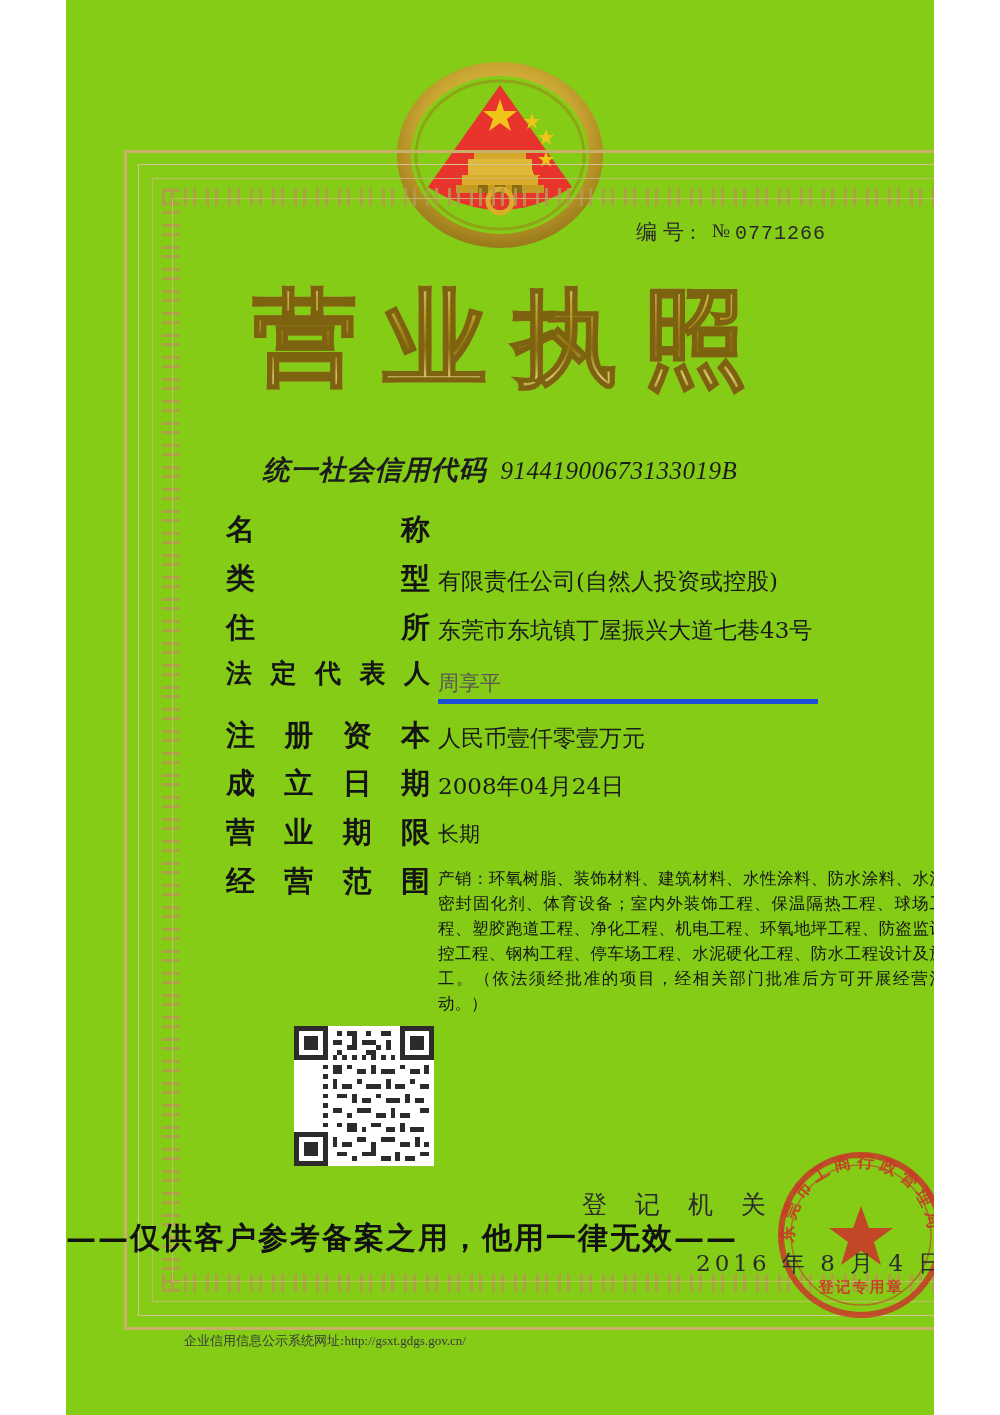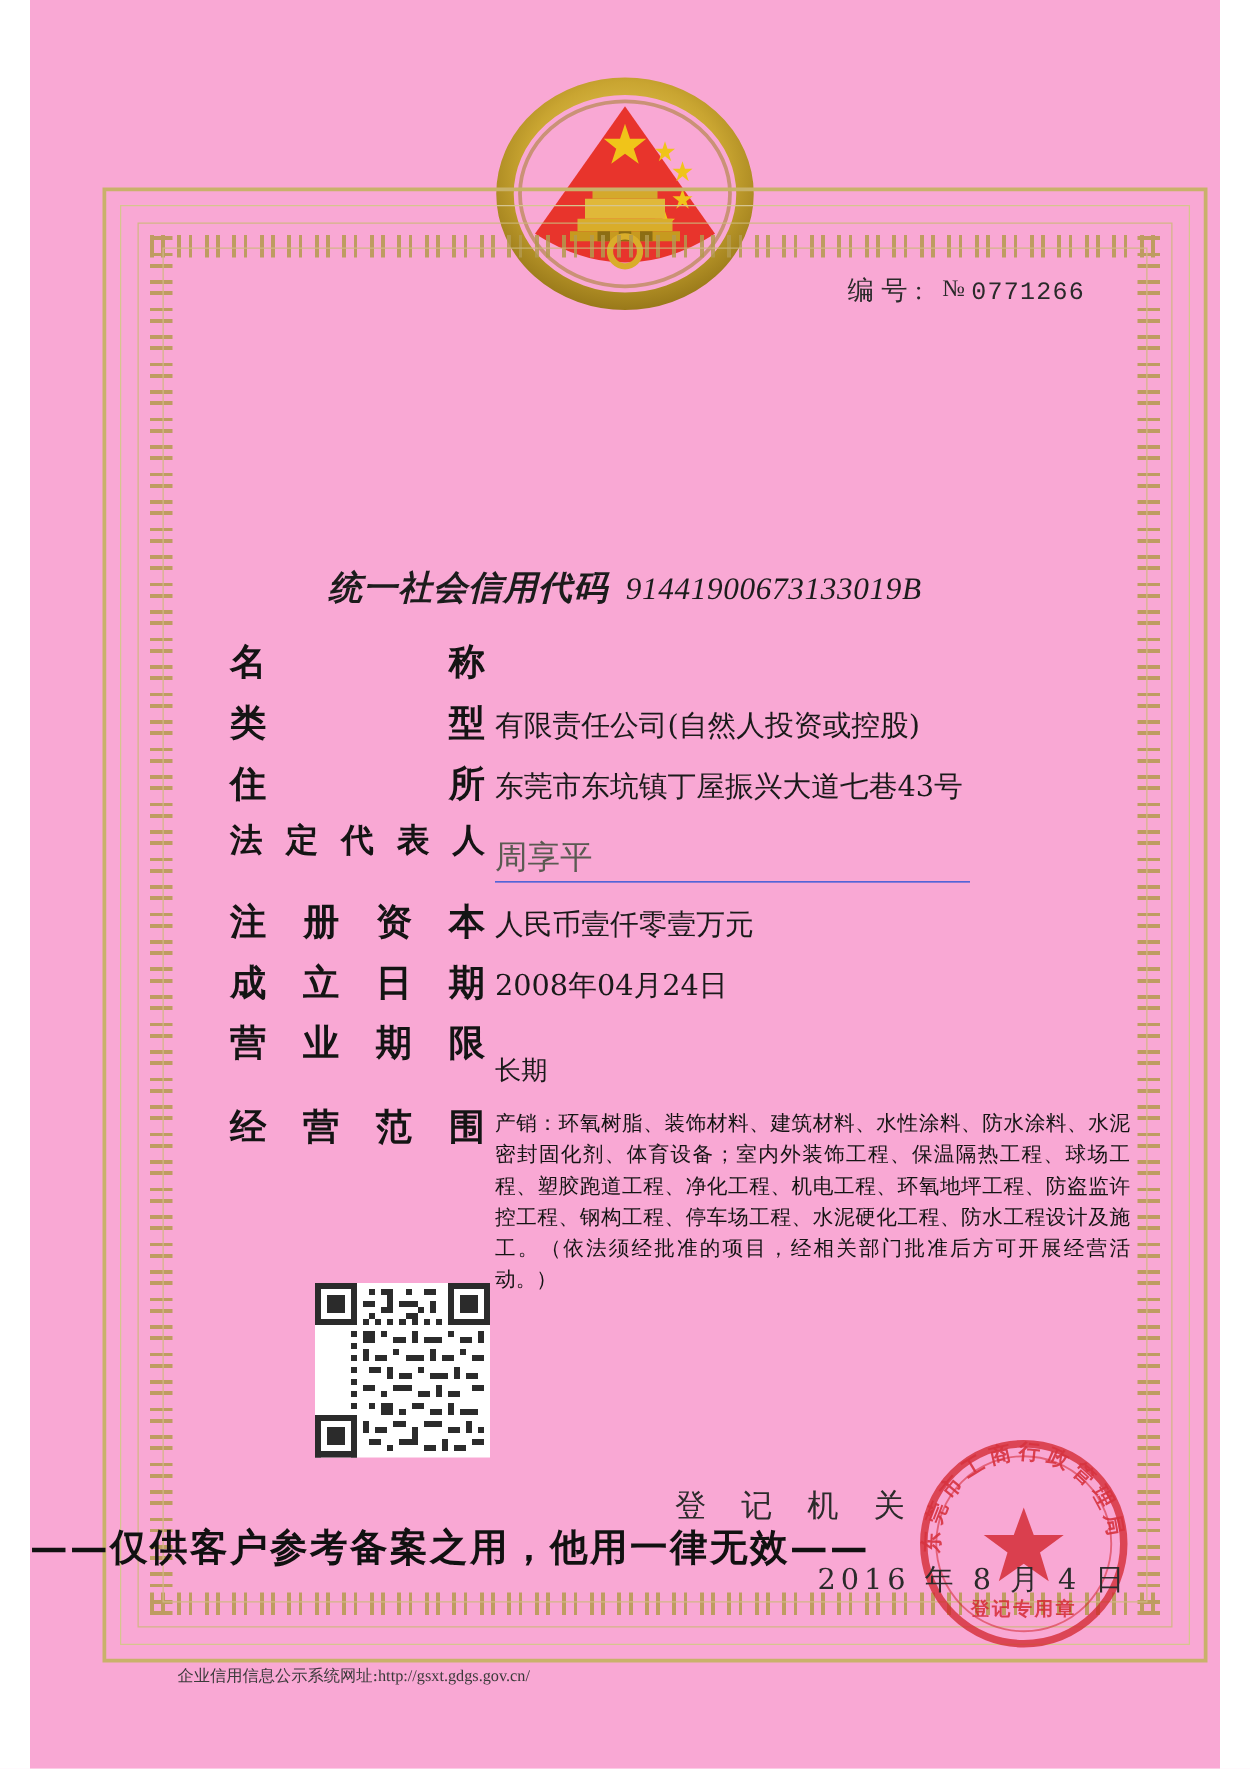--- a/index.html
+++ b/index.html
@@ -5,24 +5,24 @@
   html, body {
     margin: 0;
     padding: 0;
     background: #ffffff;
   }
   body {
     font-family: "Liberation Serif", "DejaVu Serif", serif;
   }
   #page {
     position: relative;
-    width: 952px;
+    width: 868px;
     height: 1415px;
     margin: 0 auto;
-    background: #f9a8d4;
+    background: #84cc16;
     overflow: hidden;
   }
 
   
   .frame-outer {
     position: absolute;
     left: 58px;
     top: 150px;
     width: 884px;
     height: 1180px;
@@ -188,25 +188,25 @@
   }
   .f-label.tight { font-size: 26px; }
   .f-value {
     flex: 1;
     font-size: 23px;
     color: #1a1a1a;
     font-family: "DejaVu Serif", serif;
     line-height: 1.25;
     padding-top: 6px;
   }
-  .f-value.small { font-size: 21px; margin-top: 20px; }
+  .f-value.small { font-size: 21px; }
   .f-value.rep {
-    font-size: 26px;
+    font-size: 21px;
     color: #5a5a52;
-    border-bottom: 1px solid #1d4ed8;
+    border-bottom: 5px solid #1d4ed8;
     display: inline-block;
     min-width: 380px;
     padding-bottom: 2px;
   }
   .scope {
     font-size: 16.5px;
     line-height: 1.52;
     text-align: justify;
     color: #141414;
     padding-top: 2px;
@@ -325,20 +325,21 @@
   </div>
 
   <div class="frame-outer"></div>
   <div class="frame-key"></div>
   <div class="frame-inner"></div>
 
   <div class="serial">
     <span class="label">编号:</span><span class="no-sym">№</span><span class="digits">0771266</span>
   </div>
 
+  <div class="title">营业执照</div>
 
   <div class="credit-row">
     <span class="credit-label">统一社会信用代码</span><span class="credit-value">91441900673133019B</span>
   </div>
 
   <div class="fields">
 
     <div class="field">
       <div class="f-label">
         <span>名</span>

